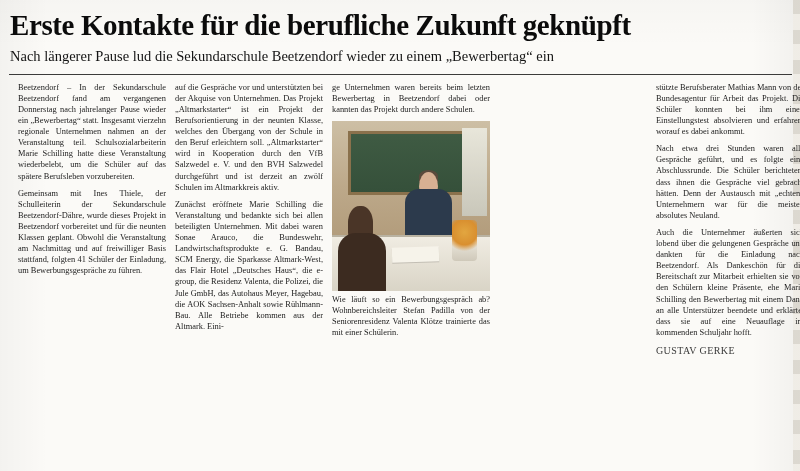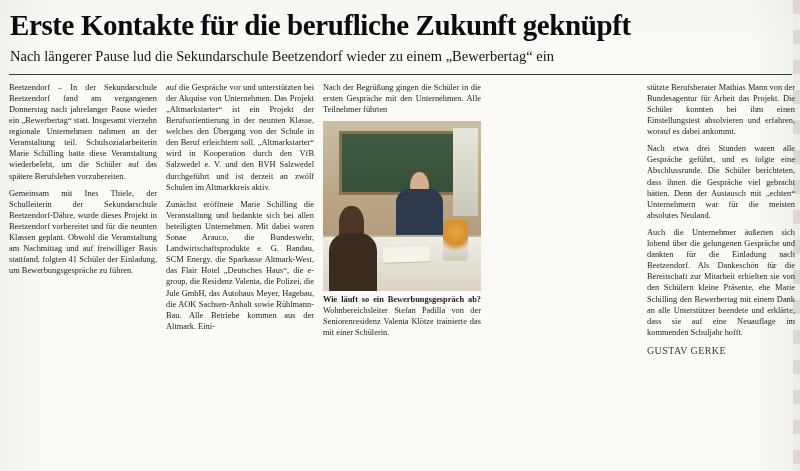--- a/index.html
+++ b/index.html
@@ -67,21 +67,21 @@
   .rule {
     height: 1px;
     background: #1a1a1a;
     margin: 9px 8px 0 9px;
     opacity: 0.85;
   }
   .columns {
     position: relative;
     display: flex;
     gap: 9px;
-    padding: 7px 12px 0 9px;
+    padding: 7px 12px 0 18px;
     box-sizing: border-box;
   }
   .col {
     width: 148px;
     flex: 0 0 148px;
     font-size: 8.4px;
     line-height: 1.32;
     text-align: justify;
     color: #1b1b1b;
     hyphens: auto;
@@ -201,21 +201,21 @@
     box-shadow: 0 1px 0 rgba(0,0,0,0.15);
   }
   .caption {
     font-size: 8.4px;
     line-height: 1.32;
     text-align: justify;
     color: #1b1b1b;
     margin: 3px 0 4px 0;
   }
   .caption b {
-    font-weight: bold;
+    font-weight: normal;
     margin-top: 28px;
   }
   .credit {
     font-size: 10px;
     letter-spacing: 0.4px;
     text-align: left;
     color: #3a3a3a;
     margin-top: 2px;
   }
   .col-wide {
@@ -240,21 +240,21 @@
       <p class="first-par">Beetzendorf – In der Sekundarschule Beetzendorf fand am vergangenen Donnerstag nach jahrelanger Pause wieder ein „Bewerbertag“ statt. Insgesamt vierzehn regionale Unternehmen nahmen an der Veranstaltung teil. Schulsozialarbeiterin Marie Schilling hatte diese Veranstaltung wiederbelebt, um die Schüler auf das spätere Berufsleben vorzubereiten.</p>
       <p>Gemeinsam mit Ines Thiele, der Schulleiterin der Sekundarschule Beetzendorf-Dähre, wurde dieses Projekt in Beetzendorf vorbereitet und für die neunten Klassen geplant. Obwohl die Veranstaltung am Nachmittag und auf freiwilliger Basis stattfand, folgten 41 Schüler der Einladung, um Bewerbungsgespräche zu führen.</p>
     </div>
 
     <div class="col">
       <p class="first-par">auf die Gespräche vor und unterstützten bei der Akquise von Unternehmen. Das Projekt „Altmarkstarter“ ist ein Projekt der Berufsorientierung in der neunten Klasse, welches den Übergang von der Schule in den Beruf erleichtern soll. „Altmarkstarter“ wird in Kooperation durch den VfB Salzwedel e. V. und den BVH Salzwedel durchgeführt und ist derzeit an zwölf Schulen im Altmarkkreis aktiv.</p>
       <p>Zunächst eröffnete Marie Schilling die Veranstaltung und bedankte sich bei allen beteiligten Unternehmen. Mit dabei waren Sonae Arauco, die Bundeswehr, Landwirtschaftsprodukte e. G. Bandau, SCM Energy, die Sparkasse Altmark-West, das Flair Hotel „Deutsches Haus“, die e-group, die Residenz Valenta, die Polizei, die Jule GmbH, das Autohaus Meyer, Hagebau, die AOK Sachsen-Anhalt sowie Rühlmann-Bau. Alle Betriebe kommen aus der Altmark. Eini-</p>
     </div>
 
     <div class="col col-wide">
-      <p>Nach der Begrüßung gingen die Schüler in die ersten Gespräche mit den Unternehmen. Alle Teilnehmer führten</p>
+      <p class="first-par">ge Unternehmen waren bereits beim letzten Bewerbertag in Beetzendorf dabei oder kannten das Projekt durch andere Schulen.</p>
 
       <div class="photo-block">
         <div class="photo">
           <div class="wall"></div>
           <div class="board"></div>
           <div class="window"></div>
           <div class="man-hair"></div>
           <div class="man-head"></div>
           <div class="man-body"></div>
           <div class="table"></div>

